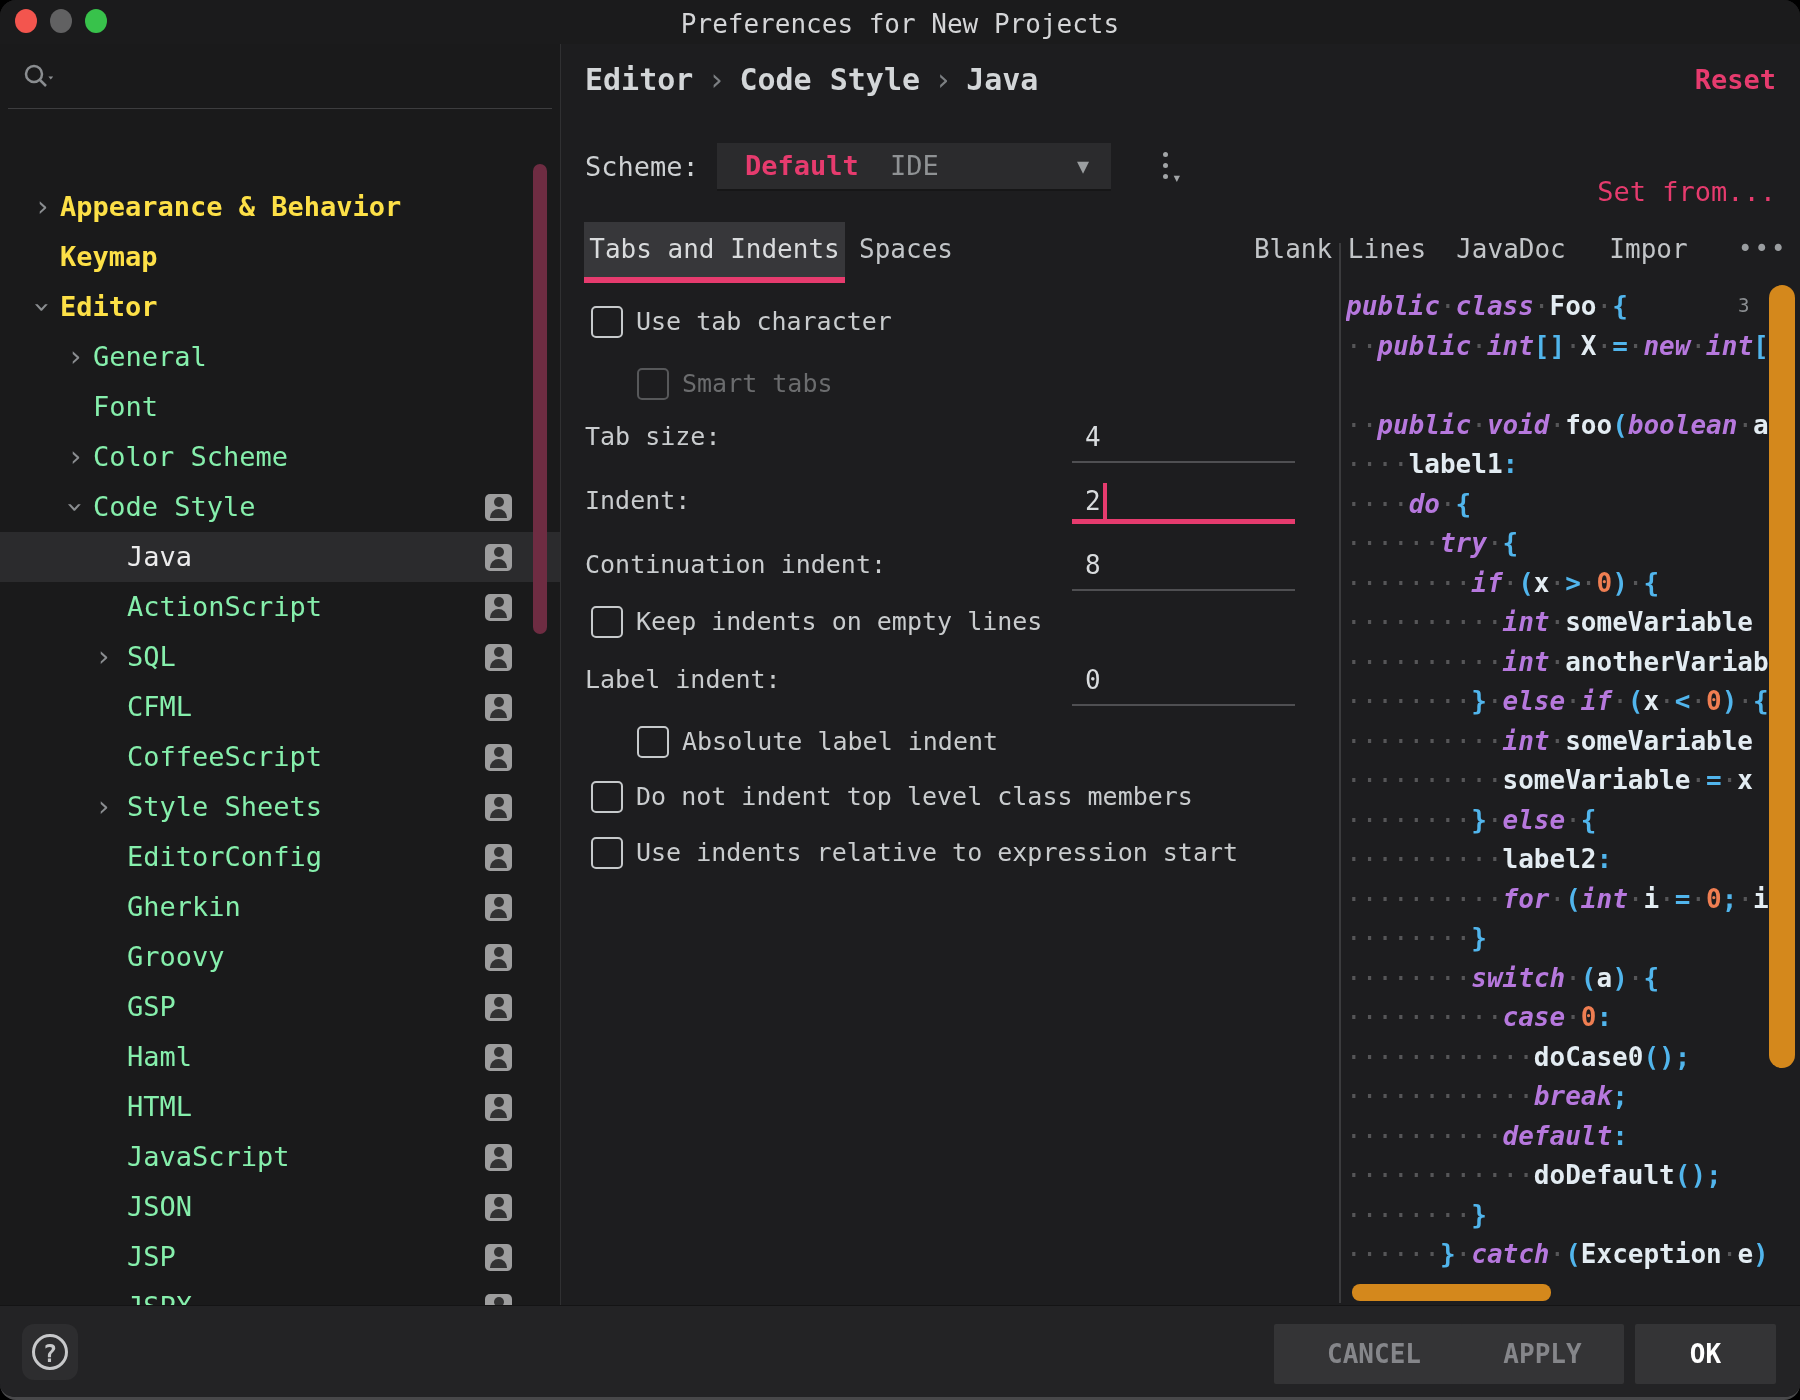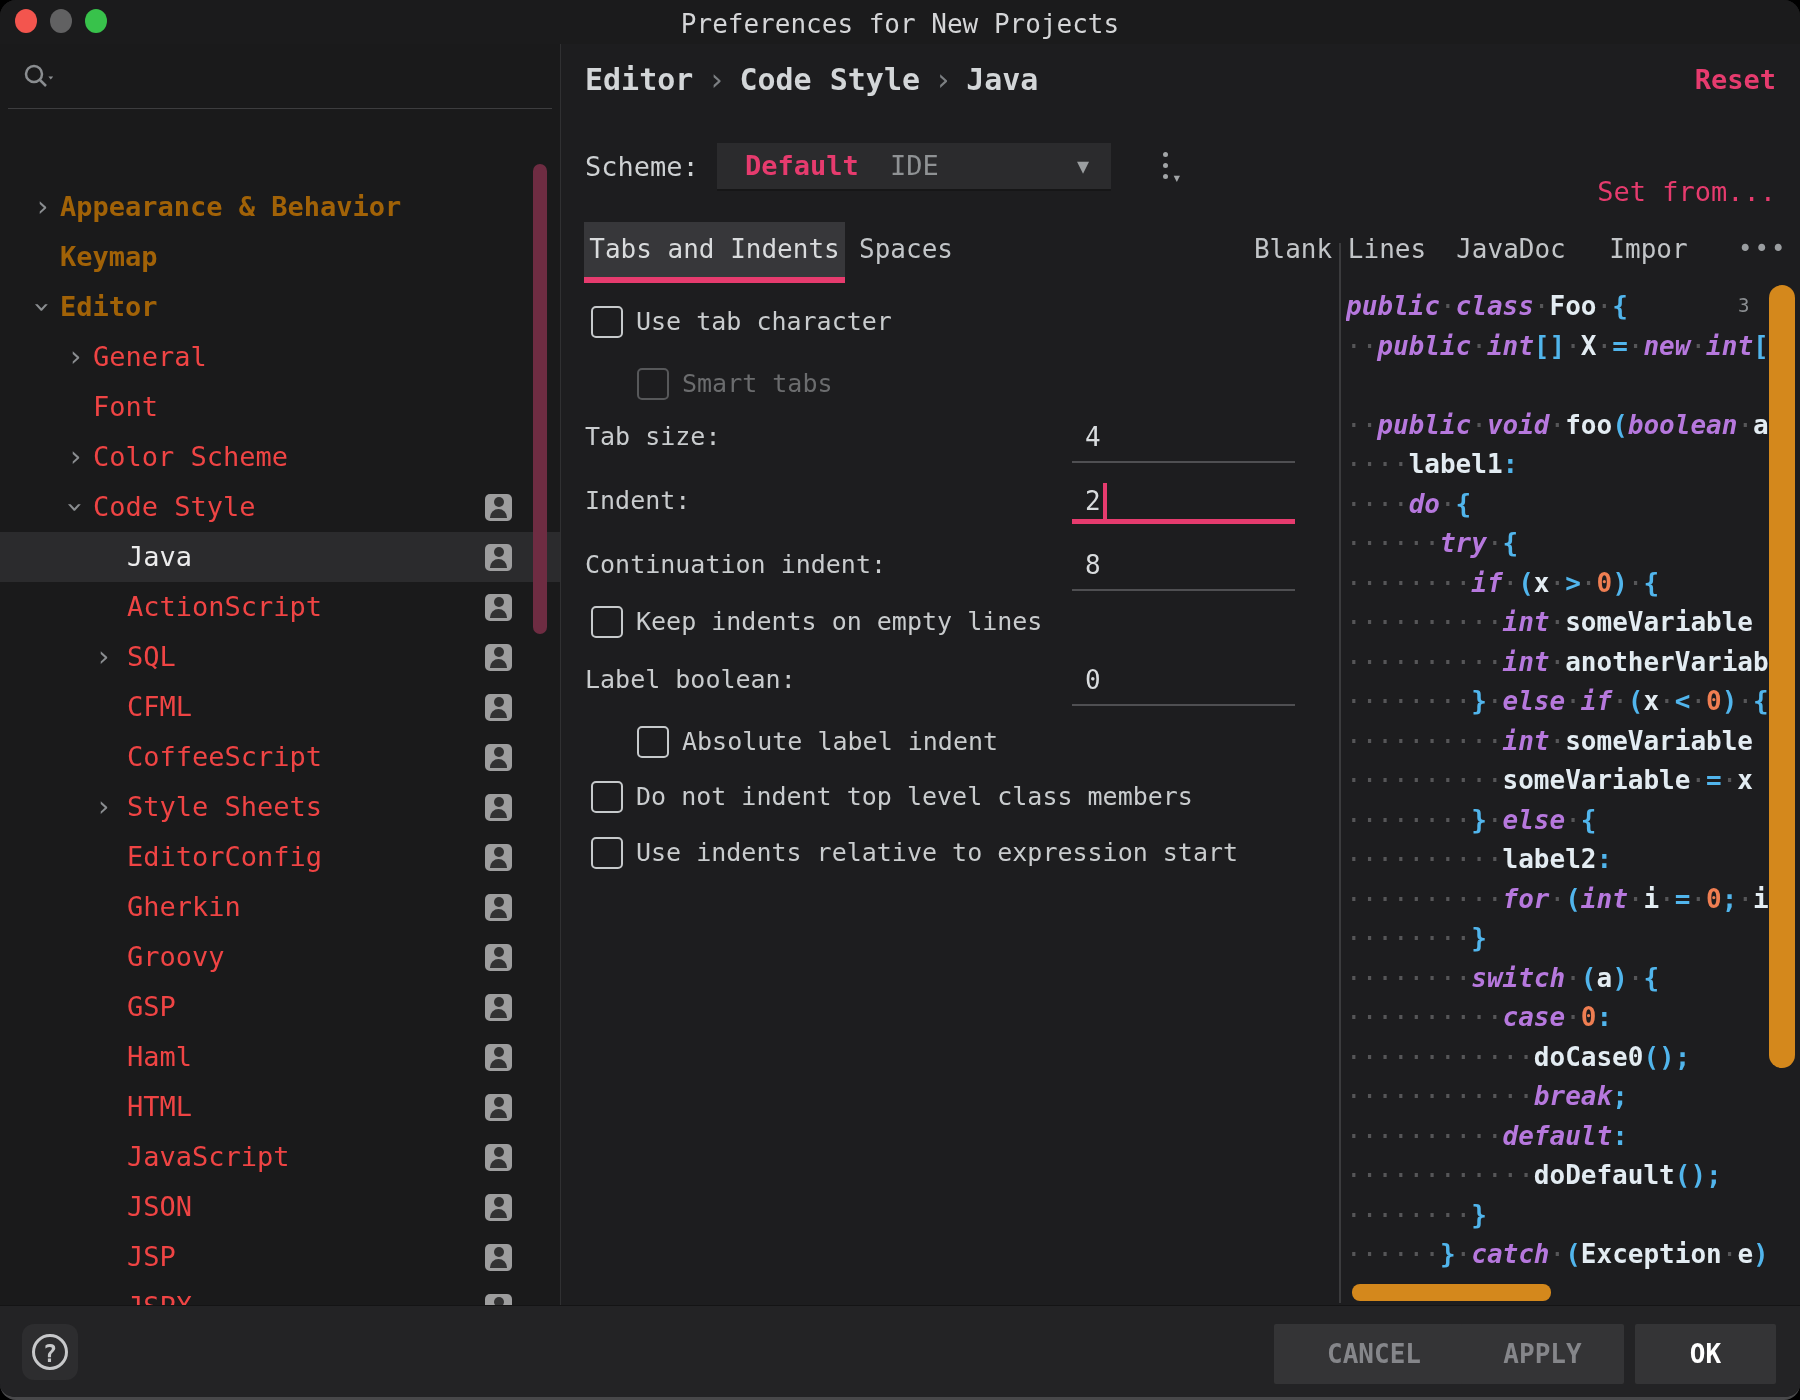--- a/index.html
+++ b/index.html
@@ -19,22 +19,22 @@
   #sidebar{position:absolute;left:0;top:44px;width:560px;height:1261px;background:#1a1a1b;}
   #sidebar-divider{position:absolute;left:560px;top:44px;width:1px;height:1261px;background:#303032;}
   #search-row{position:absolute;left:0;top:0;width:560px;height:64px;}
   #search-icon{position:absolute;left:22px;top:18px;}
   #search-underline{position:absolute;left:8px;top:64px;width:544px;height:1px;background:#3d3d3f;}
   #sidebar-tree{position:absolute;left:0;top:64px;width:560px;height:1197px;overflow:hidden;}
   .tree-row{position:absolute;left:0;width:560px;height:50px;}
   .tree-row.selected{background:#2b2b2d;}
   .chev{position:absolute;top:5px;color:#8a8d90;font-size:28px;line-height:40px;}
   .chev.down{transform:rotate(90deg);}
-  .tree-label{position:absolute;top:0;line-height:50px;font-size:27px;color:#ef4444;white-space:pre;}
-  .tree-label.b{font-weight:bold;color:#a16207;}
+  .tree-label{position:absolute;top:0;line-height:50px;font-size:27px;color:#86efac;white-space:pre;}
+  .tree-label.b{font-weight:bold;color:#fde047;}
   .tree-row.selected .tree-label{color:#ececed;}
   .person{position:absolute;right:48px;top:12px;width:27px;height:27px;border-radius:5px;background:#9d9d9e;}
   .person::before{content:"";position:absolute;width:10px;height:10px;border-radius:50%;background:#323233;top:3px;left:9px;}
   .person::after{content:"";position:absolute;width:17px;height:9px;border-radius:9px 9px 0 0;background:#323233;bottom:3px;left:5px;}
   #sidebar-scrollbar{position:absolute;left:533px;top:120px;width:14px;height:470px;border-radius:7px;background:#6e2c42;}
   
   #breadcrumb{position:absolute;left:585px;top:58px;height:44px;line-height:44px;font-size:30px;font-weight:bold;color:#d3d6d8;white-space:pre;}
   .crumb-sep{color:#7c7f82;font-weight:normal;padding:0 14px;}
   #reset-link{position:absolute;right:24px;top:58px;height:44px;line-height:44px;font-size:27px;font-weight:bold;color:#e63b6e;}
   #scheme-label{position:absolute;left:585px;top:143px;height:48px;line-height:48px;font-size:27px;color:#ced1d3;}
@@ -259,21 +259,21 @@
   <div id="indent-caret"></div>
   <div id="line-indent"></div>
 
   <div class="form-label" id="lbl-cont">Continuation indent:</div>
   <div class="field-value" id="val-cont">8</div>
   <div class="field-line" id="line-cont"></div>
 
   <div class="cb" id="cb-keep"></div>
   <div class="form-label" id="lbl-keep">Keep indents on empty lines</div>
 
-  <div class="form-label" id="lbl-labelind">Label boolean:</div>
+  <div class="form-label" id="lbl-labelind">Label indent:</div>
   <div class="field-value" id="val-labelind">0</div>
   <div class="field-line" id="line-labelind"></div>
 
   <div class="cb" id="cb-abs"></div>
   <div class="form-label" id="lbl-abs">Absolute label indent</div>
 
   <div class="cb" id="cb-donot"></div>
   <div class="form-label" id="lbl-donot">Do not indent top level class members</div>
 
   <div class="cb" id="cb-userel"></div>

